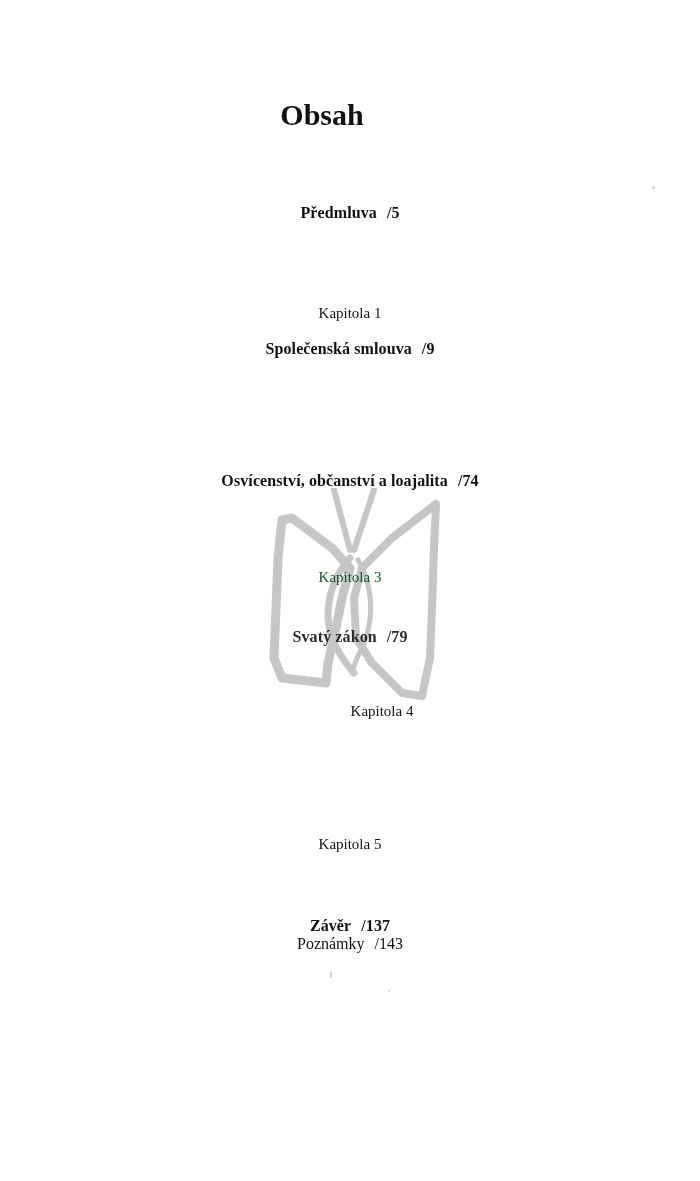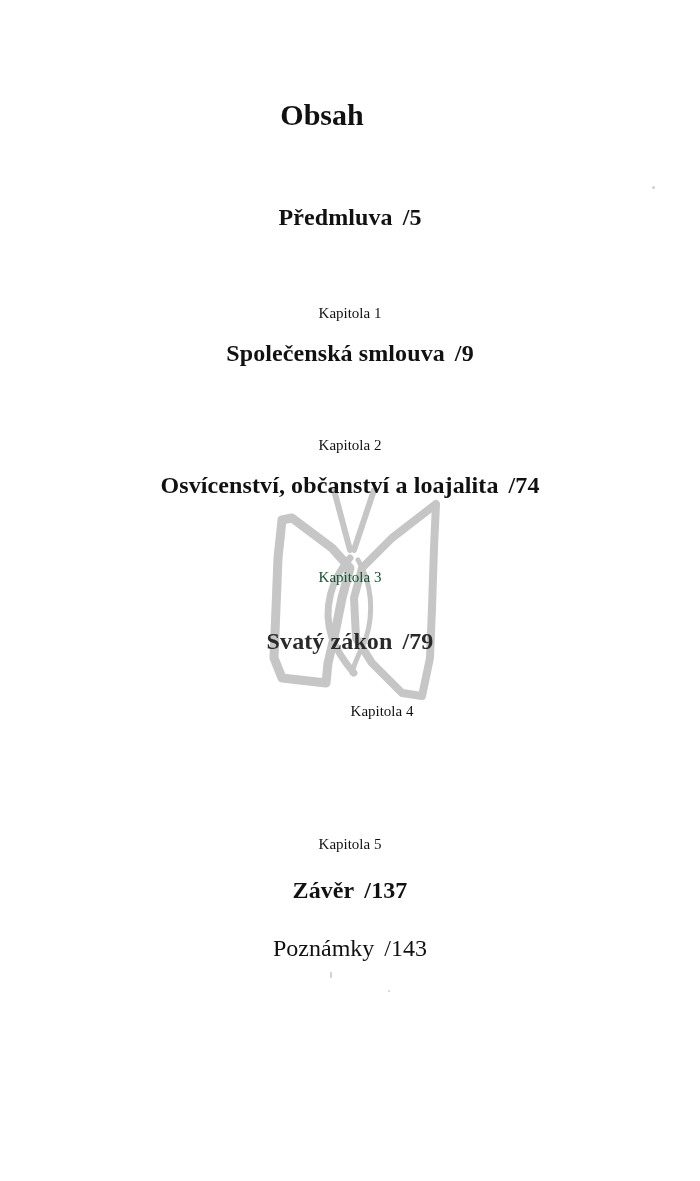--- a/index.html
+++ b/index.html
@@ -36,26 +36,26 @@
       z-index: 1;
       white-space: nowrap;
     }
     .title {
       top: 98px;
       font-size: 30px;
       font-weight: bold;
       left: -28px;
     }
     .entry-bold {
-      font-size: 24px;
+      font-size: 16px;
       font-weight: bold;
       letter-spacing: 0.1px;
     }
     .entry-regular {
-      font-size: 24px;
+      font-size: 16px;
       font-weight: normal;
     }
     .chapter-label {
       font-size: 15px;
       font-weight: normal;
     }
     .page-num {
       margin-left: 10px;
     }
     .speck {
@@ -93,34 +93,33 @@
 
   <div class="line entry-bold" style="top:204px;">
     <span>Předmluva</span><span class="page-num">/5</span>
   </div>
 
   <div class="line chapter-label" style="top:305px;">Kapitola 1</div>
   <div class="line entry-bold" style="top:340px;">
     <span>Společenská smlouva</span><span class="page-num">/9</span>
   </div>
 
-  <div class="line chapter-label" style="top:437px;">Kapitola 2</div>
   <div class="line entry-bold" style="top:472px;">
     <span>Osvícenství, občanství a loajalita</span><span class="page-num">/74</span>
   </div>
 
   <div class="line chapter-label" style="top:569px;color:#14532d;">Kapitola 3</div>
   <div class="line entry-bold" style="top:628px;color:#2a2a2a;">
     <span>Svatý zákon</span><span class="page-num">/79</span>
   </div>
 
   <div class="line chapter-label" style="top:703px;padding-left:32px;">Kapitola 4</div>
 
   <div class="line chapter-label" style="top:836px;">Kapitola 5</div>
-  <div class="line entry-bold" style="top:877px;">
+  <div class="line entry-bold" style="top:917px;">
     <span>Závěr</span><span class="page-num">/137</span>
   </div>
 
   <div class="line entry-regular" style="top:935px;">
     <span>Poznámky</span><span class="page-num">/143</span>
   </div>
 
 </div>
 
 </body></html>

